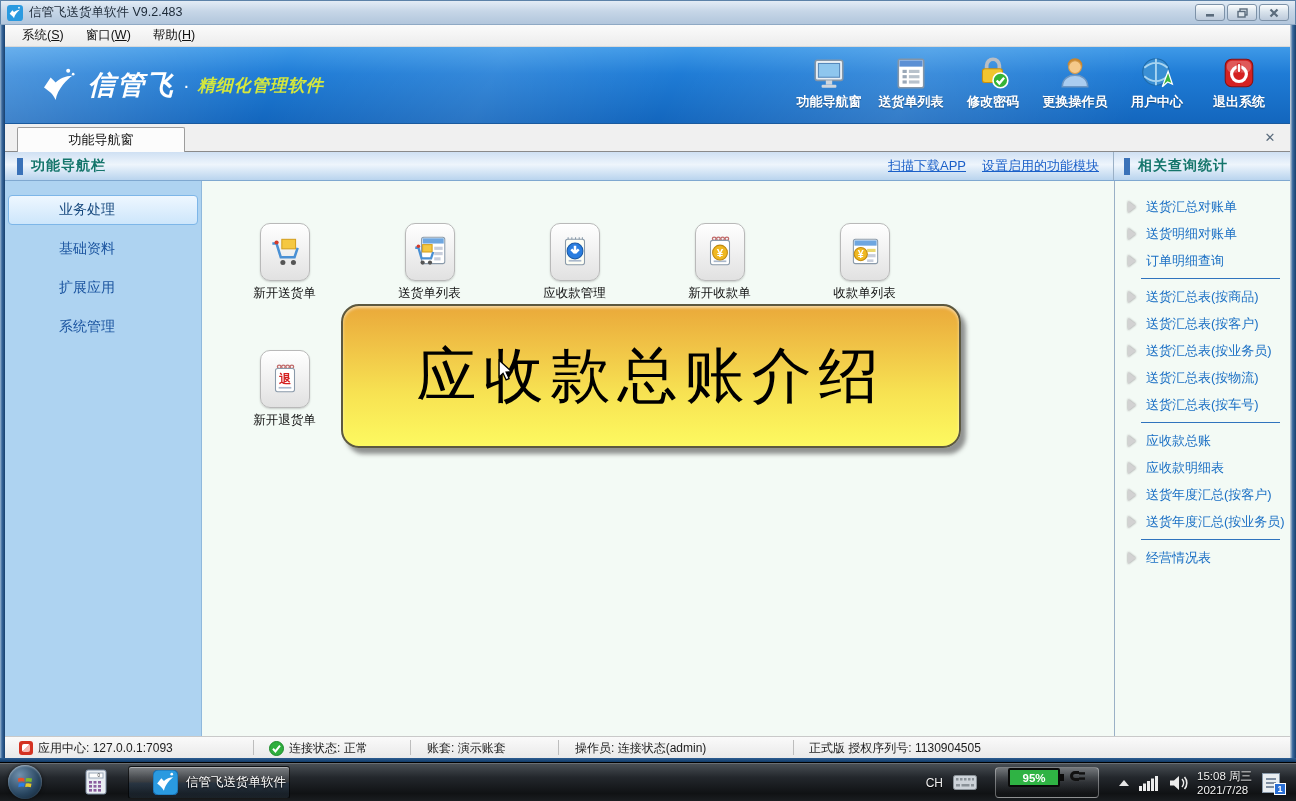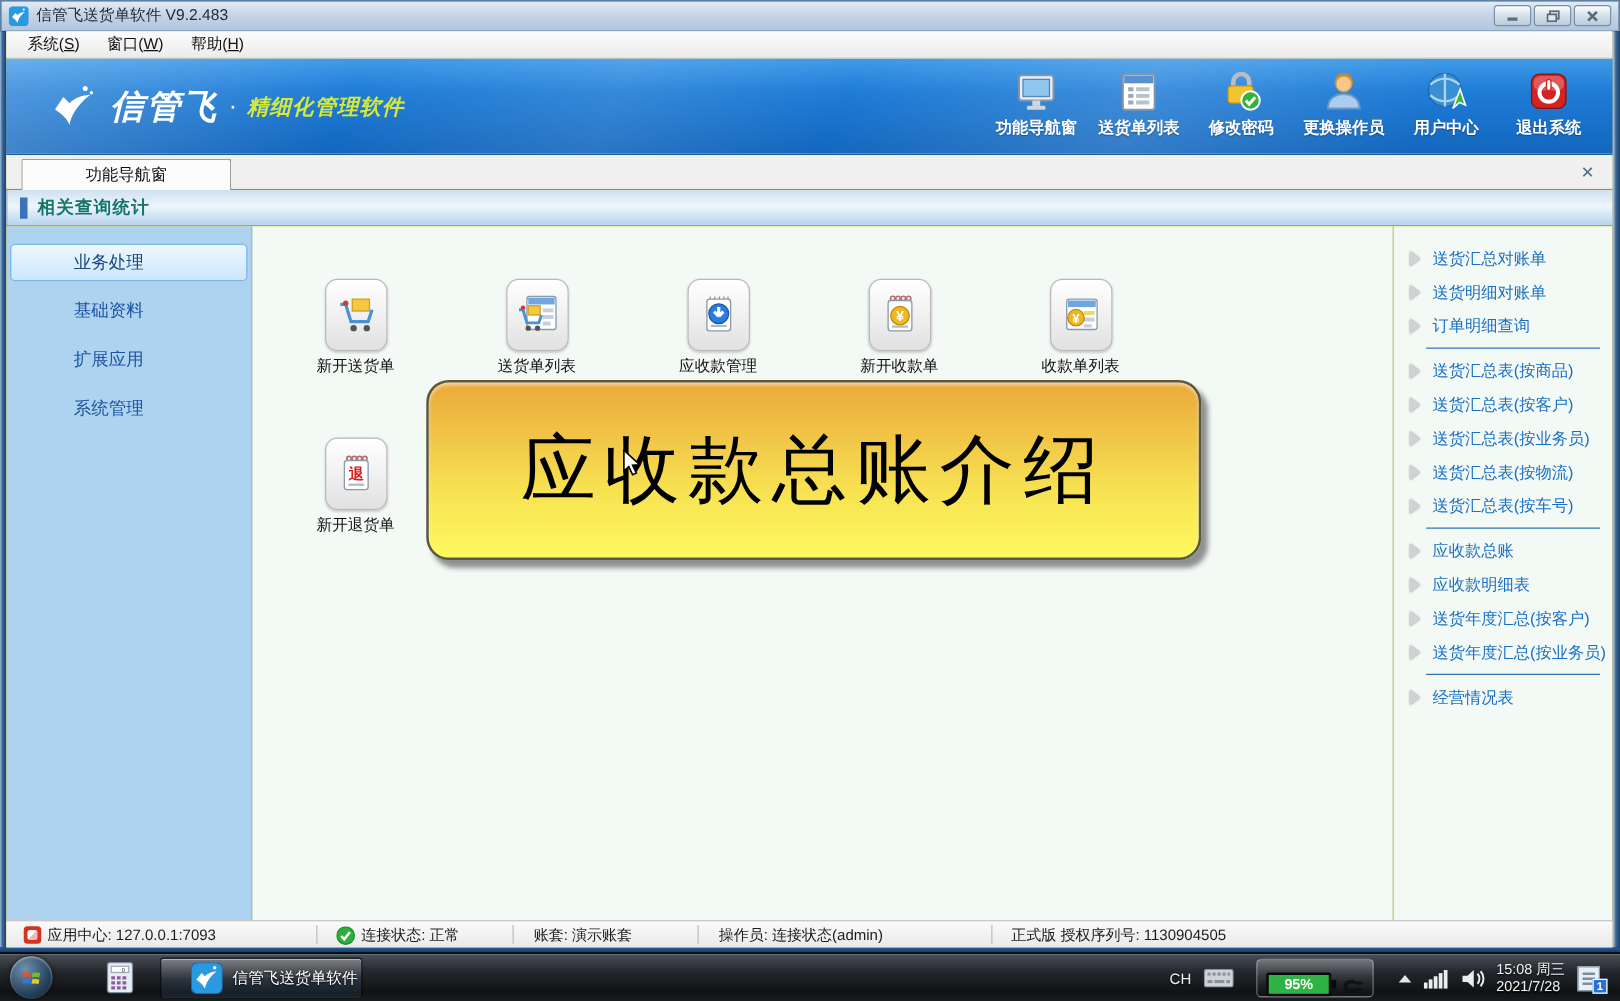--- a/index.html
+++ b/index.html
@@ -117,23 +117,23 @@
   .tb-btn { width:40px; height:33px; margin-left:34px; border-radius:3px;
             display:flex; align-items:center; justify-content:center; }
   .task-app { margin-left:12px; width:162px; height:33px; border-radius:3px;
               border:1px solid rgba(0,0,0,.75);
               background:linear-gradient(rgba(255,255,255,.32),rgba(255,255,255,.12) 48%,rgba(80,120,160,.25) 52%,rgba(40,60,80,.25));
               box-shadow:inset 0 1px 0 rgba(255,255,255,.4);
               display:flex; align-items:center; padding-left:24px; gap:8px; }
   .task-app-label { color:#fff; font-size:12.5px; text-shadow:0 1px 2px #000; white-space:nowrap; }
   .tray { position:absolute; right:0; top:0; height:39px; display:flex; align-items:center; }
   .tray-text { color:#eee; font-size:12px; text-shadow:0 1px 1px #000; }
-  .battpanel { width:94px; height:31px; margin:0 10px; border-radius:4px; border:1px solid rgba(255,255,255,.35);
+  .battpanel { width:104px; height:31px; margin:0 10px; border-radius:4px; border:1px solid rgba(255,255,255,.35);
                background:linear-gradient(rgba(255,255,255,.28),rgba(255,255,255,.08) 50%,rgba(0,0,0,.12));
-               display:flex; align-items:flex-end; justify-content:center; gap:6px; }
+               display:flex; align-items:flex-start; justify-content:center; gap:6px; }
   .battery { width:52px; height:19px; border:2px solid #0a0a0a; border-radius:2px; background:#2fb344;
              position:relative; display:flex; align-items:center; justify-content:center; }
   .battery::after { content:""; position:absolute; right:-6px; top:4px; width:4px; height:7px; background:#0a0a0a; }
   .battery-pct { color:#fff; font-size:11.5px; font-weight:bold; }
   .tray-arrow { width:0; height:0; border-bottom:6px solid #e6e6e6; border-left:5px solid transparent;
                 border-right:5px solid transparent; margin:0 10px; }
   .clock { text-align:left; color:#f2f2f2; font-size:11.5px; line-height:14px; margin:0 10px 0 8px;
            text-shadow:0 1px 1px #000; white-space:nowrap; }
   .notif { position:relative; width:24px; height:24px; margin-right:10px; }
   .notif .page { position:absolute; left:0; top:2px; width:18px; height:20px; background:#e9eef2;
@@ -274,20 +274,28 @@
             </div>
           </div>
         </div>
 
         <div class="tabstrip">
           <div class="tab-active">功能导航窗</div>
           <div class="tab-close">✕</div>
         </div>
 
         <div class="headerband">
+          <div class="hb-left">
+            <span class="hmark"></span>
+            <span class="htitle">功能导航栏</span>
+            <span class="hlinks">
+              <a class="hlink">扫描下载APP</a>
+              <a class="hlink">设置启用的功能模块</a>
+            </span>
+          </div>
           <div class="hb-right">
             <span class="hmark"></span>
             <span class="htitle">相关查询统计</span>
           </div>
         </div>
 
         <div class="bodyrow">
           <div class="sidebar">
             <div class="side-item selected">业务处理</div>
             <div class="side-item">基础资料</div>

